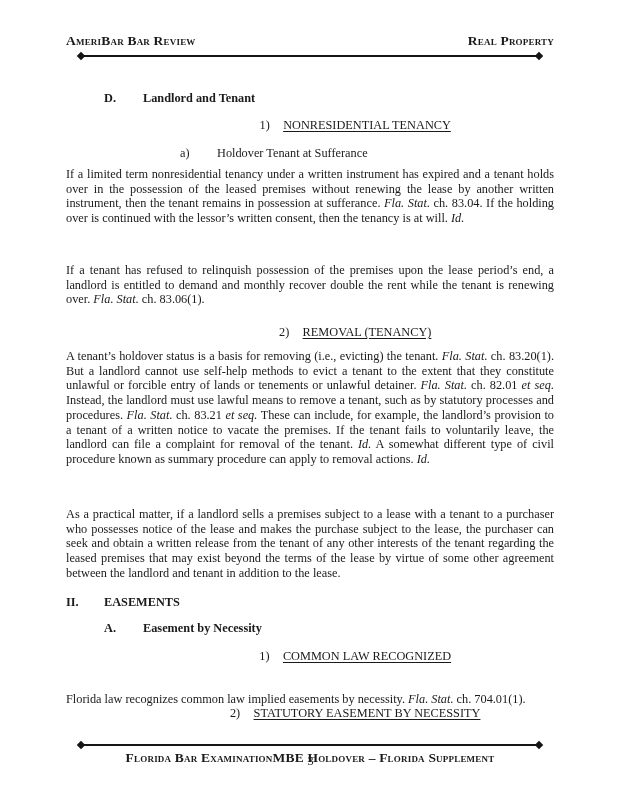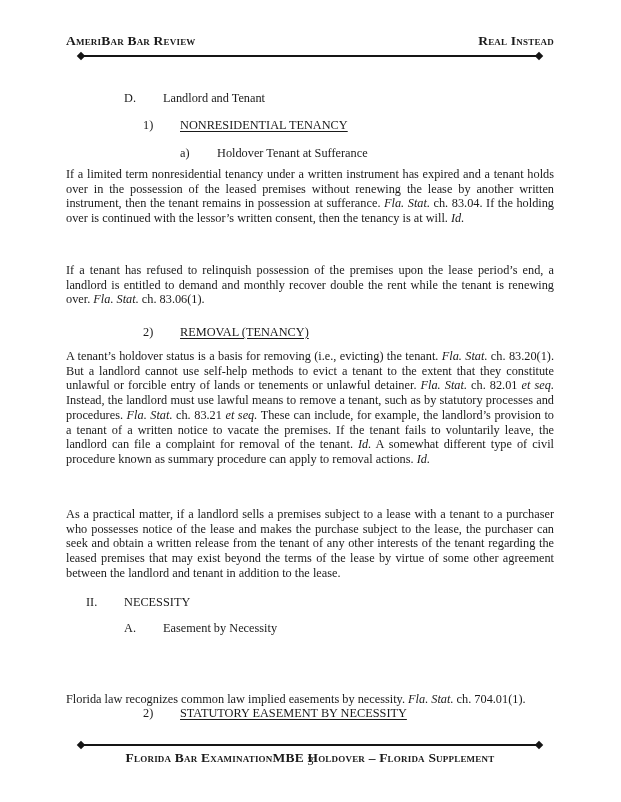--- a/index.html
+++ b/index.html
@@ -54,43 +54,43 @@
     left: 66px;
     width: 488px;
     font-size: 12.3px;
     line-height: 14.7px;
     margin: 0;
   }
   .h { white-space: nowrap; }
   .h .lbl { display: inline-block; }
   .lvl0 { padding-left: 0; }   .lvl0 .lbl { width: 38px; }
   .lvl1 { padding-left: 38px; }  .lvl1 .lbl { width: 39px; }
-  .lvl2 { padding-left: 77px; }  .lvl2 .lbl { width: 37px; }
+  .lvl2 { padding-left: 77px; text-align: center; }  .lvl2 .lbl { width: 37px; }
   .lvl3 { padding-left: 114px; } .lvl3 .lbl { width: 37px; }
-  .bold { font-weight: normal; margin-left: 20px; }
+  .bold { font-weight: bold; }
   .u { text-decoration: underline; text-underline-offset: 2px; }
   .para { text-align: justify; }
   .i { font-style: italic; }
   .pageno {
     position: absolute;
     left: 0;
     right: 0;
     top: 754px;
     text-align: center;
     font-size: 12.3px;
   }
 </style>
 </head>
 <body>
 
 <div class="page">
 
   <div class="hfrow header-row">
     <span>AmeriBar Bar Review</span>
-    <span>Real Instead</span>
+    <span>Real Property</span>
   </div>
   <div class="rule header-rule">
     <span class="dmd l"></span>
     <span class="dmd r"></span>
   </div>
 
   <div class="h lvl1 bold" style="top:91px">
     <span class="lbl">D.</span><span>Landlord and Tenant</span>
   </div>
 
@@ -110,27 +110,30 @@
   <div class="h lvl2" style="top:325px">
     <span class="lbl">2)</span><span class="u">REMOVAL (TENANCY)</span>
   </div>
 
   <p class="para" style="top:349px"><span>A tenant’s holdover status is a basis for removing (i.e., evicting) the tenant.  </span><span class="i">Fla. Stat.</span><span> ch. 83.20(1).  But a landlord cannot use self-help methods to evict a tenant to the extent that they constitute unlawful or forcible entry of lands or tenements or unlawful detainer.  </span><span class="i">Fla. Stat.</span><span> ch. 82.01 </span><span class="i">et seq.</span><span>  Instead, the landlord must use lawful means to remove a tenant, such as by statutory processes and procedures.  </span><span class="i">Fla. Stat.</span><span> ch. 83.21 </span><span class="i">et seq.</span><span>  These can include, for example, the landlord’s provision to a tenant of a written notice to vacate the premises.  If the tenant fails to voluntarily leave, the landlord can file a complaint for removal of the tenant.  </span><span class="i">Id.</span><span>  A somewhat different type of civil procedure known as summary procedure can apply to removal actions.  </span><span class="i">Id.</span></p>
 
 
   <p class="para" style="top:507px"><span>As a practical matter, if a landlord sells a premises subject to a lease with a tenant to a purchaser who possesses notice of the lease and makes the purchase subject to the lease, the purchaser can seek and obtain a written release from the tenant of any other interests of the tenant regarding the leased premises that may exist beyond the terms of the lease by virtue of some other agreement between the landlord and tenant in addition to the lease.</span></p>
 
   <div class="h lvl0 bold" style="top:595px">
-    <span class="lbl">II.</span><span>NECESSITY</span>
+    <span class="lbl">II.</span><span>EASEMENTS</span>
   </div>
 
   <div class="h lvl1 bold" style="top:621px">
     <span class="lbl">A.</span><span>Easement by Necessity</span>
   </div>
 
+  <div class="h lvl2" style="top:649px">
+    <span class="lbl">1)</span><span class="u">COMMON LAW RECOGNIZED</span>
+  </div>
 
   <p class="para" style="top:692px"><span>Florida law recognizes common law implied easements by necessity.  </span><span class="i">Fla. Stat.</span><span> ch. 704.01(1).</span></p>
 
   <div class="h lvl2" style="top:706px">
     <span class="lbl">2)</span><span class="u">STATUTORY EASEMENT BY NECESSITY</span>
   </div>
 
   <div class="rule footer-rule">
     <span class="dmd l"></span>
     <span class="dmd r"></span>

